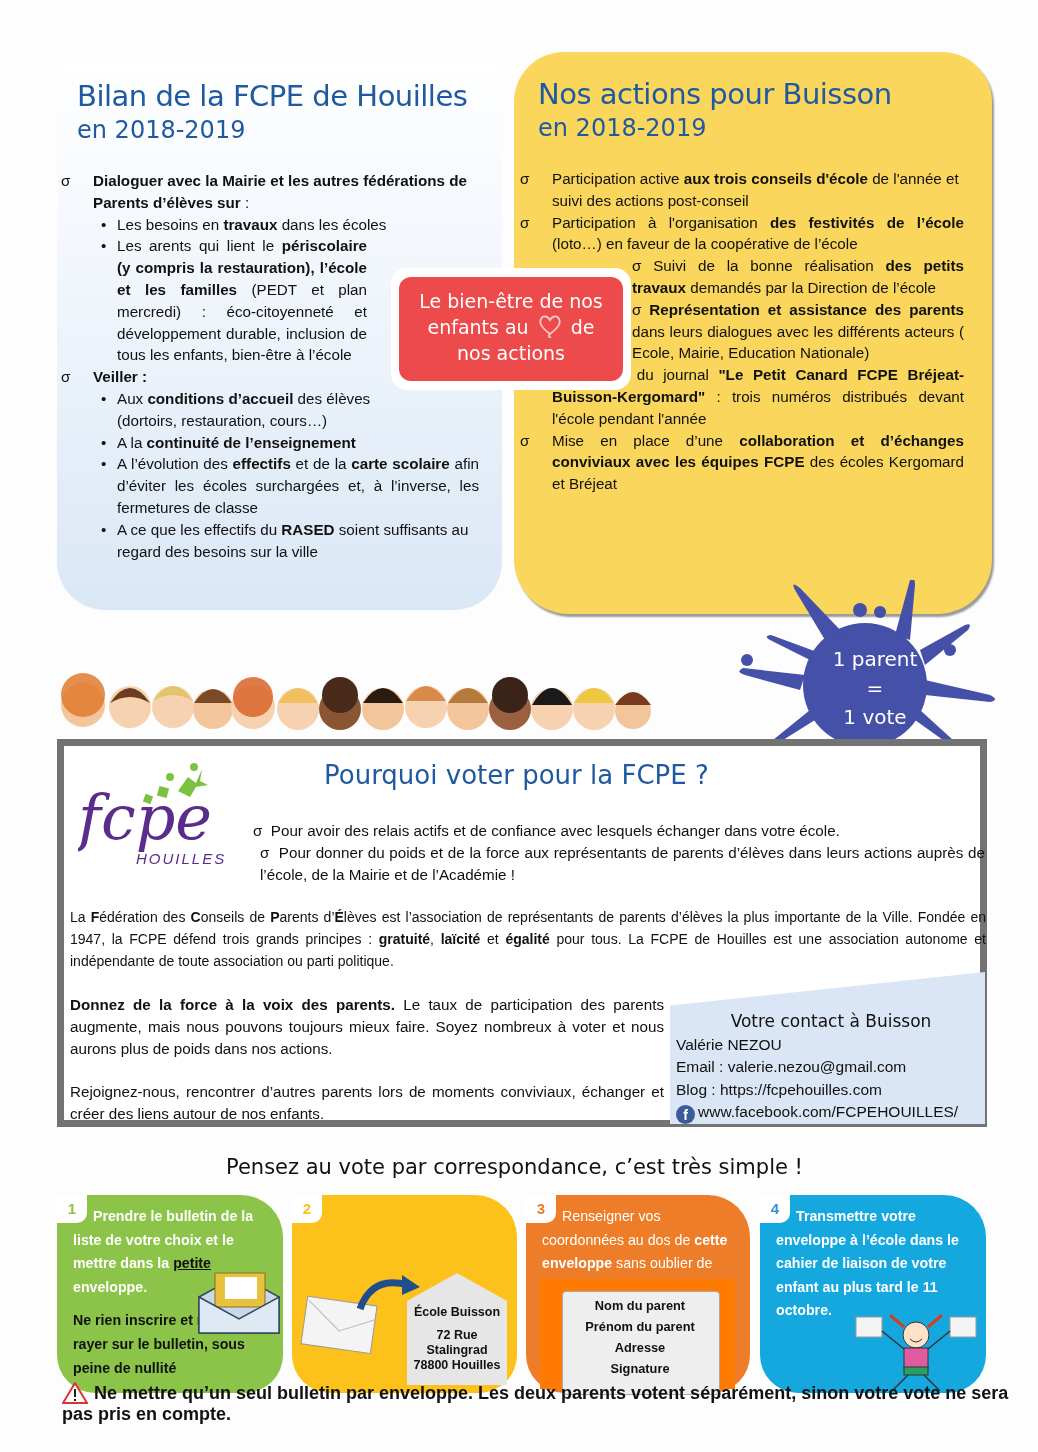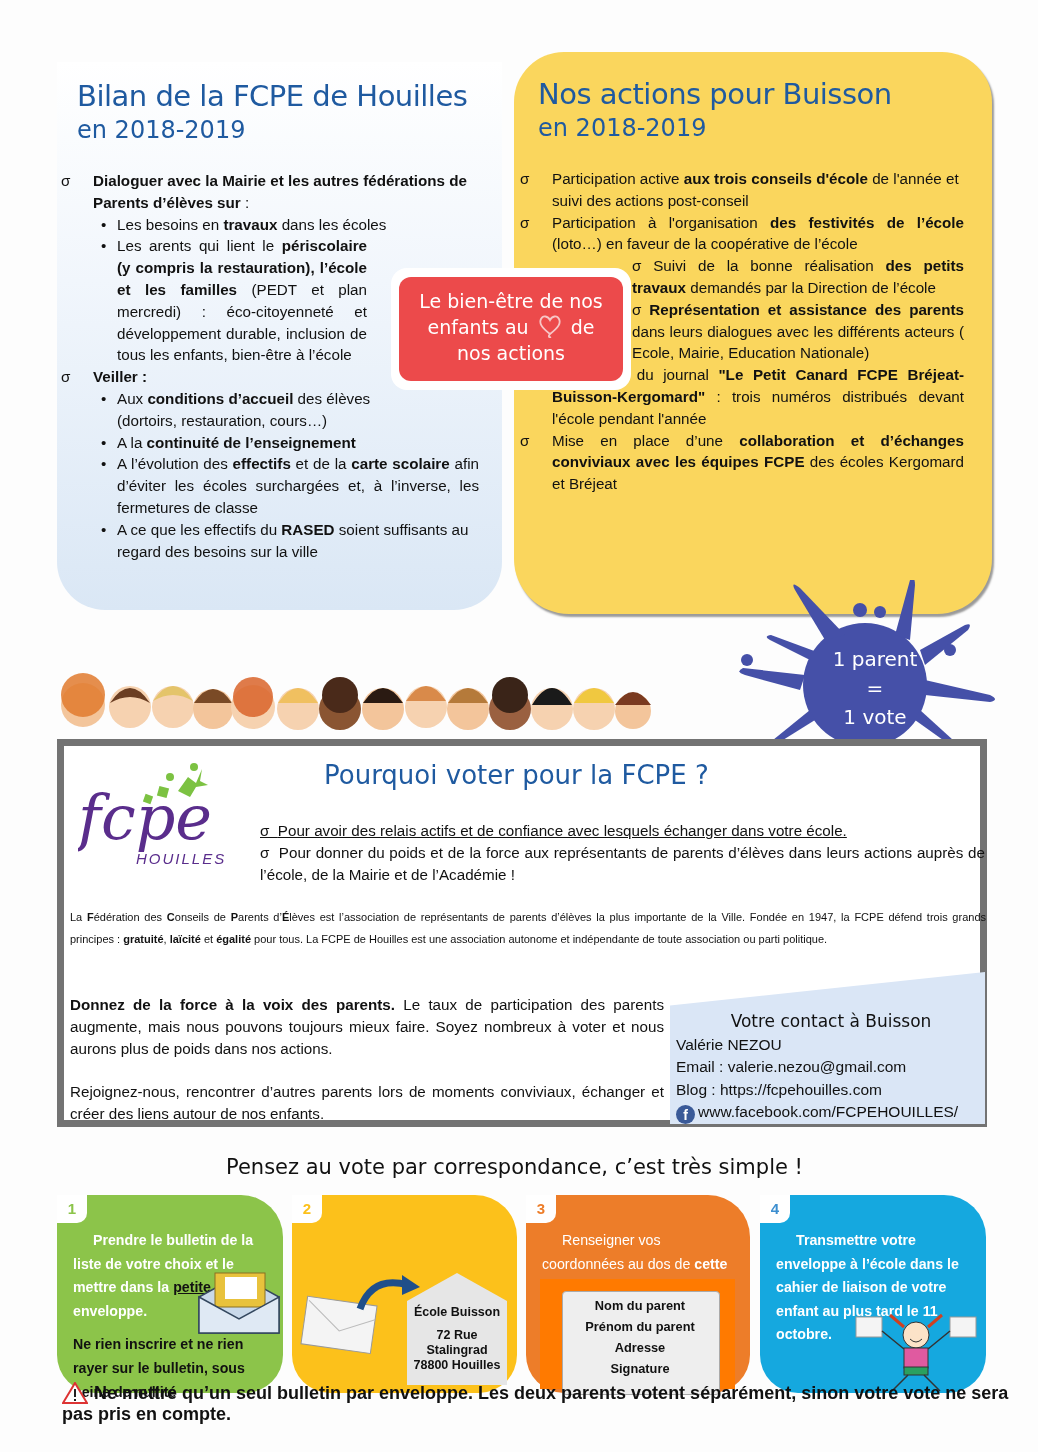--- a/index.html
+++ b/index.html
@@ -48,21 +48,21 @@
 
   #mail-title{position:absolute;left:0;width:1029px;top:1155px;text-align:center;font-size:21px;color:#111;}
 
   
   .card{position:absolute;top:1195px;height:198px;border-radius:0 42px 38px 38px;color:#fff;font-weight:bold;font-size:14.2px;line-height:23.6px;}
   .num{position:absolute;left:0;top:0;width:30px;height:28px;background:#fff;border-radius:0 0 10px 0;text-align:center;font-size:15px;line-height:28px;font-weight:bold;}
   #card1{left:57px;width:226px;background:#8cc44a;}
   #card2{left:292px;width:225px;background:#fcc11b;}
   #card3{left:526px;width:224px;background:#ed7d29;}
   #card4{left:760px;width:226px;background:#15a8df;}
-  .ctext{position:absolute;left:16px;right:10px;top:10px;margin-top:24px;}
+  .ctext{position:absolute;left:16px;right:10px;top:10px;}
   .first{padding-left:20px;}
   .dark{color:#111;}
 
   #warning{position:absolute;left:62px;top:1382px;font-size:18px;font-weight:bold;}
 </style>
 </head>
 <body>
 
 <div id="left-panel">
   <div class="panel-title hand">Bilan de la FCPE de Houilles</div>
@@ -166,24 +166,24 @@
     <text x="0" y="78" font-family="DejaVu Serif, serif" font-style="italic" font-size="62" fill="#5a2d8c">fcpe</text>
     <text x="58" y="103" font-family="Liberation Sans, sans-serif" font-style="italic" font-size="15" fill="#5a2d8c" letter-spacing="2">HOUILLES</text>
     <g fill="#7cc242">
       <rect x="66" y="34" width="8" height="8" transform="rotate(20 70 38)"></rect>
       <rect x="80" y="26" width="10" height="10" transform="rotate(15 85 31)"></rect>
       <circle cx="92" cy="16" r="4"></circle>
       <path d="M100 30 L110 16 L118 22 L124 8 L122 20 L130 24 L118 26 L112 36Z"></path>
       <circle cx="116" cy="6" r="4"></circle>
     </g>
   </svg>
-  <p class="why-p" style="left:196px;top:74px;text-decoration:underline;"><span>σ&nbsp; </span><span>Pour avoir des relais actifs et de confiance avec lesquels échanger dans votre école.</span></p>
+  <p class="why-p" style="left:189px;top:74px;"><span>σ&nbsp; </span><span>Pour avoir des relais actifs et de confiance avec lesquels échanger dans votre école.</span></p>
   <p class="why-p just" style="left:196px;top:96px;width:725px;text-indent:0;"><span>σ&nbsp; </span><span>Pour donner du poids et de la force aux représentants de parents d’élèves dans leurs actions auprès de l’école, de la Mairie et de l’Académie !</span></p>
   <p class="why-p" style="left:6px;top:96px;width:180px;"></p>
-  <p class="why-p just" style="left:6px;top:161px;width:916px;font-size:11px;">
+  <p class="why-p just" style="left:6px;top:161px;width:916px;font-size:14px;">
     <span>La </span><span class="b">F</span><span>édération des </span><span class="b">C</span><span>onseils de </span><span class="b">P</span><span>arents d’</span><span class="b">É</span><span>lèves est l’association de représentants de parents d’élèves la plus importante de la Ville. Fondée en 1947, la FCPE défend trois grands principes : </span><span class="b">gratuité</span><span>, </span><span class="b">laïcité</span><span> et </span><span class="b">égalité</span><span> pour tous. La FCPE de Houilles est une association autonome et indépendante de toute association ou parti politique.</span>
   </p>
   <div id="contact"></div>
   <p class="why-p just" style="left:6px;top:248px;width:594px;"><span class="b">Donnez de la force à la voix des parents.</span><span> Le taux de participation des parents augmente, mais nous pouvons toujours mieux faire. Soyez nombreux à voter    et nous aurons plus de poids dans nos actions.</span></p>
   <p class="why-p just" style="left:6px;top:335px;width:594px;"><span>Rejoignez-nous, rencontrer d’autres parents lors de moments conviviaux,  échanger et créer des liens autour de nos enfants.</span></p>
   <div id="contact-inner">
     <span id="contact-title" class="hand">Votre contact à Buisson</span>
     <div>Valérie NEZOU</div>
     <div>Email : valerie.nezou@gmail.com</div>
     <div>Blog : https://fcpehouilles.com</div>

